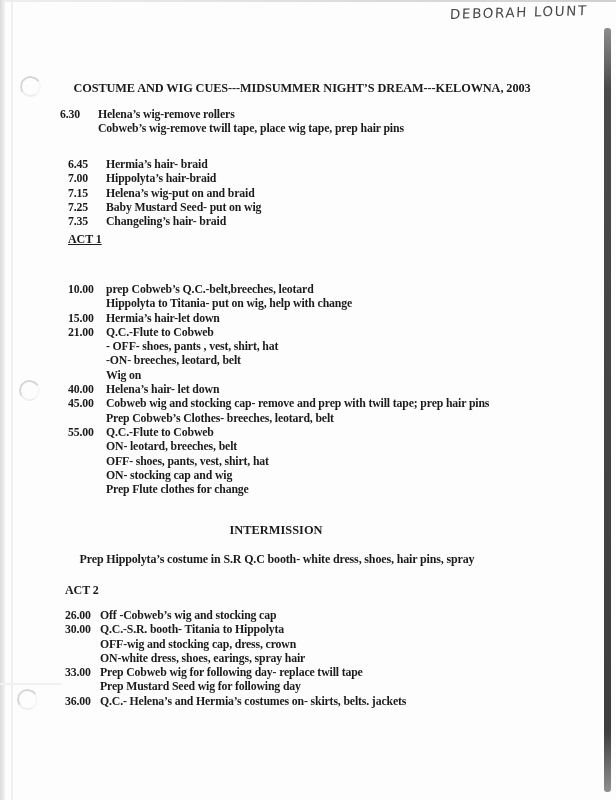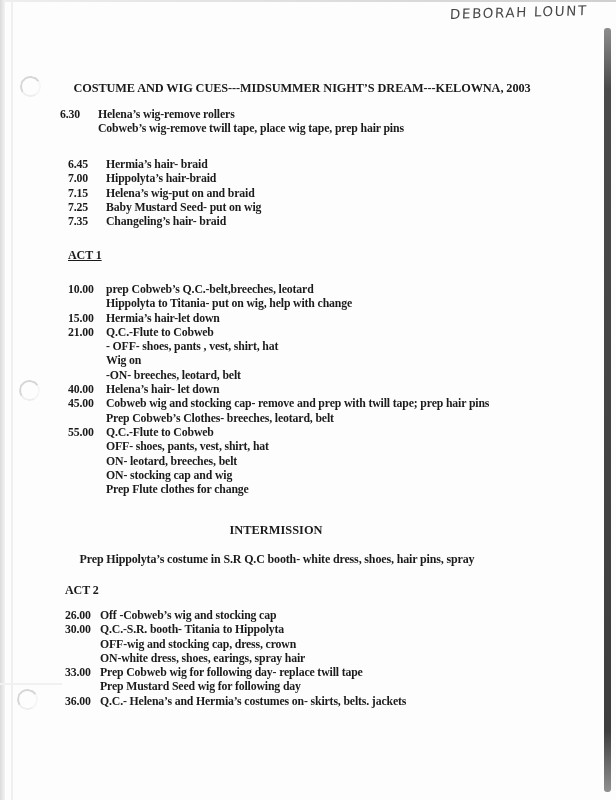--- a/index.html
+++ b/index.html
@@ -88,21 +88,21 @@
   .cue-text { flex: 1; }
 
   .preshow-a { top: 107px; left: 60px; }
   .preshow-b { top: 157px; left: 68px; }
 
   .act-heading {
     position: absolute;
     font-size: 12px; font-weight: bold;
     letter-spacing: -0.1px;
   }
-  .act1-heading { top: 248px; left: 68px; text-decoration: underline; }
+  .act1-heading { top: 232px; left: 68px; text-decoration: underline; }
   .act1-cues   { top: 282px; left: 68px; }
 
   .intermission-heading {
     position: absolute; top: 523px; left: 0; width: 532px;
     text-align: center;
     font-size: 12.4px; font-weight: bold; padding-left: 10px;
   }
   .intermission-note {
     position: absolute; top: 552px; left: 0; width: 554px;
     text-align: center;
@@ -197,26 +197,26 @@
         <span class="cue-text">Q.C.-Flute to Cobweb</span>
       </div>
 
       <div class="cue-row">
         <span class="cue-time"></span>
         <span class="cue-text">- OFF- shoes, pants , vest, shirt, hat</span>
       </div>
 
       <div class="cue-row">
         <span class="cue-time"></span>
+        <span class="cue-text">-ON- breeches, leotard, belt</span>
+      </div>
+
+      <div class="cue-row">
+        <span class="cue-time"></span>
         <span class="cue-text">Wig on</span>
-      </div>
-
-      <div class="cue-row">
-        <span class="cue-time"></span>
-        <span class="cue-text">-ON- breeches, leotard, belt</span>
       </div>
 
       <div class="cue-row">
         <span class="cue-time">40.00</span>
         <span class="cue-text">Helena’s hair- let down</span>
       </div>
 
       <div class="cue-row">
         <span class="cue-time">45.00</span>
         <span class="cue-text">Cobweb wig and stocking cap- remove and prep with twill tape; prep hair pins</span>
@@ -227,26 +227,26 @@
         <span class="cue-text">Prep Cobweb’s Clothes- breeches, leotard, belt</span>
       </div>
 
       <div class="cue-row">
         <span class="cue-time">55.00</span>
         <span class="cue-text">Q.C.-Flute to Cobweb</span>
       </div>
 
       <div class="cue-row">
         <span class="cue-time"></span>
+        <span class="cue-text">ON- leotard, breeches, belt</span>
+      </div>
+
+      <div class="cue-row">
+        <span class="cue-time"></span>
         <span class="cue-text">OFF- shoes, pants, vest, shirt, hat</span>
-      </div>
-
-      <div class="cue-row">
-        <span class="cue-time"></span>
-        <span class="cue-text">ON- leotard, breeches, belt</span>
       </div>
 
       <div class="cue-row">
         <span class="cue-time"></span>
         <span class="cue-text">ON- stocking cap and wig</span>
       </div>
 
       <div class="cue-row">
         <span class="cue-time"></span>
         <span class="cue-text">Prep Flute clothes for change</span>

